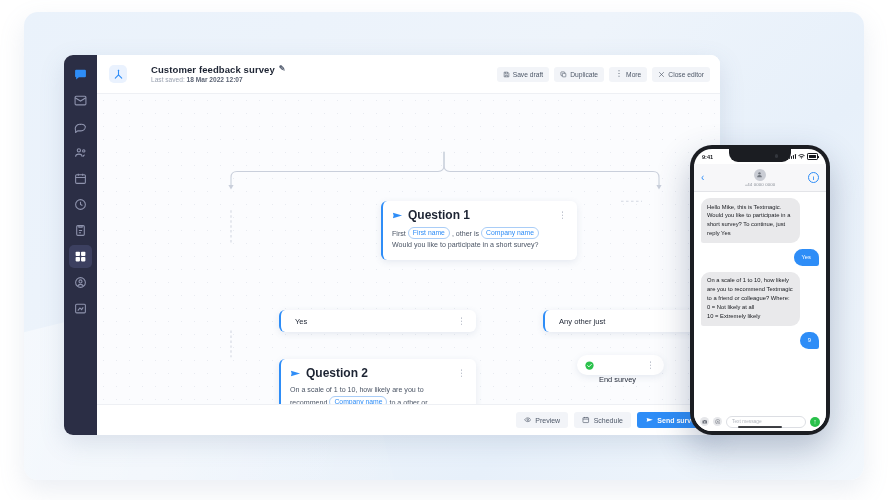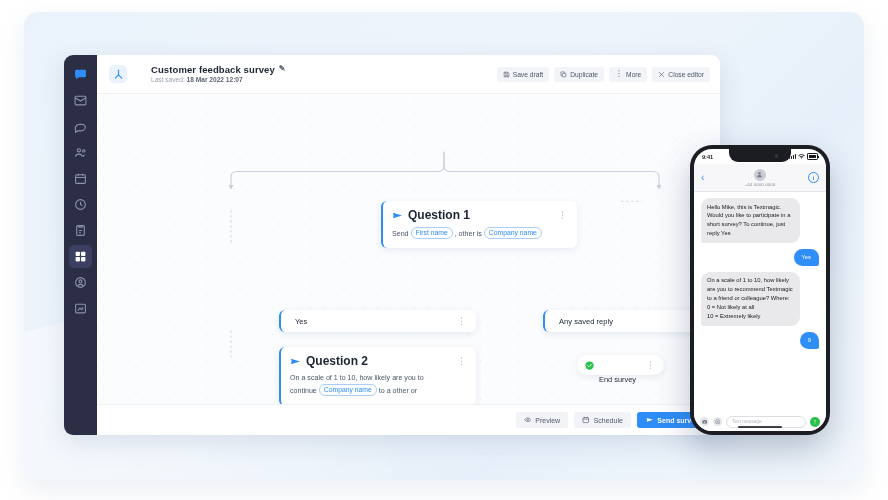--- a/index.html
+++ b/index.html
@@ -363,25 +363,26 @@
             <span class="ic">
               <svg viewBox="0 0 24 24" fill="currentColor">
                   <path d="M2 6l20 5.9L2 18l1.5-6L14 12 3.5 12z"></path>
                 </svg>
             </span>
             <span class="node-title">Question 1</span>
             <span class="kebab">⋮</span>
           </div>
           <div class="node-body">
             <div>
-              <span>Send</span>
+              <span>First</span>
               <span class="chip">First name</span>
               <span>, other is</span>
               <span class="chip">Company name</span>
             </div>
+            <div>Would you like to participate in a short survey?</div>
           </div>
         </div>
 
         <div class="node node-sm" style="left:182px;top:216px;width:197px;">
           <span class="ic">
             <svg viewBox="0 0 24 24" fill="#2e8df7">
                 <rect x="1" y="4" width="14" height="11" rx="2.5"></rect>
                 <rect x="9" y="9" width="14" height="11" rx="2.5" opacity=".55"></rect>
               </svg>
           </span>
@@ -389,49 +390,49 @@
           <span class="kebab">⋮</span>
         </div>
 
         <div class="node node-sm" style="left:446px;top:216px;width:166px;">
           <span class="ic">
             <svg viewBox="0 0 24 24" fill="#2e8df7">
                 <rect x="1" y="4" width="14" height="11" rx="2.5"></rect>
                 <rect x="9" y="9" width="14" height="11" rx="2.5" opacity=".55"></rect>
               </svg>
           </span>
-          <span class="lbl">Any saved reply</span>
+          <span class="lbl">Any other just</span>
           <span class="kebab">⋮</span>
         </div>
 
         <div class="pill" style="left:480px;top:261px;">
           <span style="width:9px;height:9px;flex:0 0 9px;">
             <svg viewBox="0 0 24 24" style="width:9px;height:9px;display:block;">
                 <circle cx="12" cy="12" r="11" fill="#2ac14b"></circle>
                 <path d="M7 12.3l3.4 3.4L17 9" fill="none" stroke="#fff" stroke-width="2.4" stroke-linecap="round" stroke-linejoin="round"></path>
               </svg>
           </span>
           <span class="lbl">End survey</span>
           <span class="kebab" style="margin-left:4px;">⋮</span>
         </div>
 
-        <div class="node" style="left:182px;top:253px;width:197px;">
+        <div class="node" style="left:182px;top:265px;width:197px;">
           <div class="node-head">
             <span class="ic">
               <svg viewBox="0 0 24 24" fill="currentColor">
                   <path d="M2 6l20 5.9L2 18l1.5-6L14 12 3.5 12z"></path>
                 </svg>
             </span>
             <span class="node-title">Question 2</span>
             <span class="kebab">⋮</span>
           </div>
           <div class="node-body">
             <div>On a scale of 1 to 10, how likely are you to</div>
             <div>
-              <span>continue</span>
+              <span>recommend</span>
               <span class="chip">Company name</span>
               <span>to a other or</span>
             </div>
 
           </div>
         </div>
 
       </div>
 
       <div class="footer">

